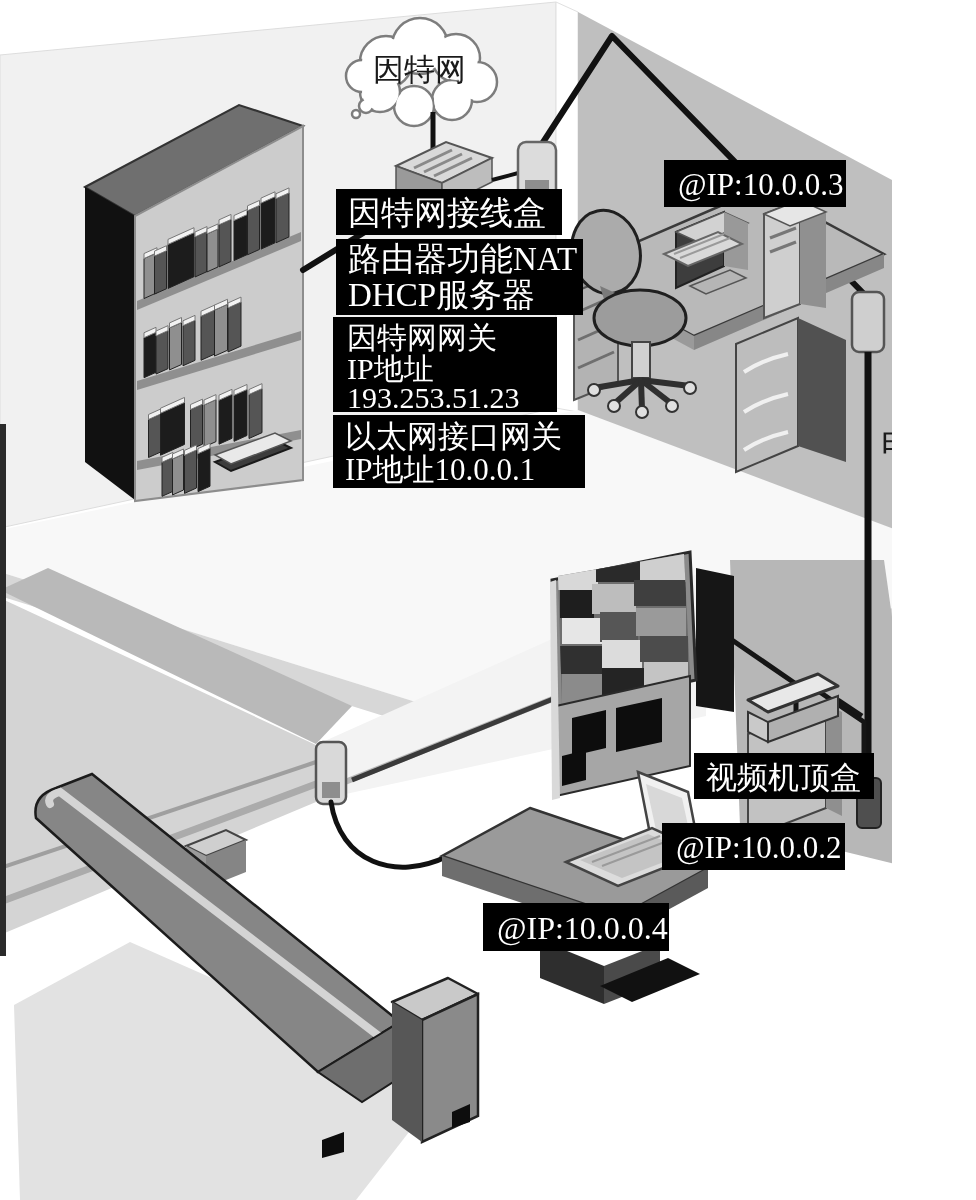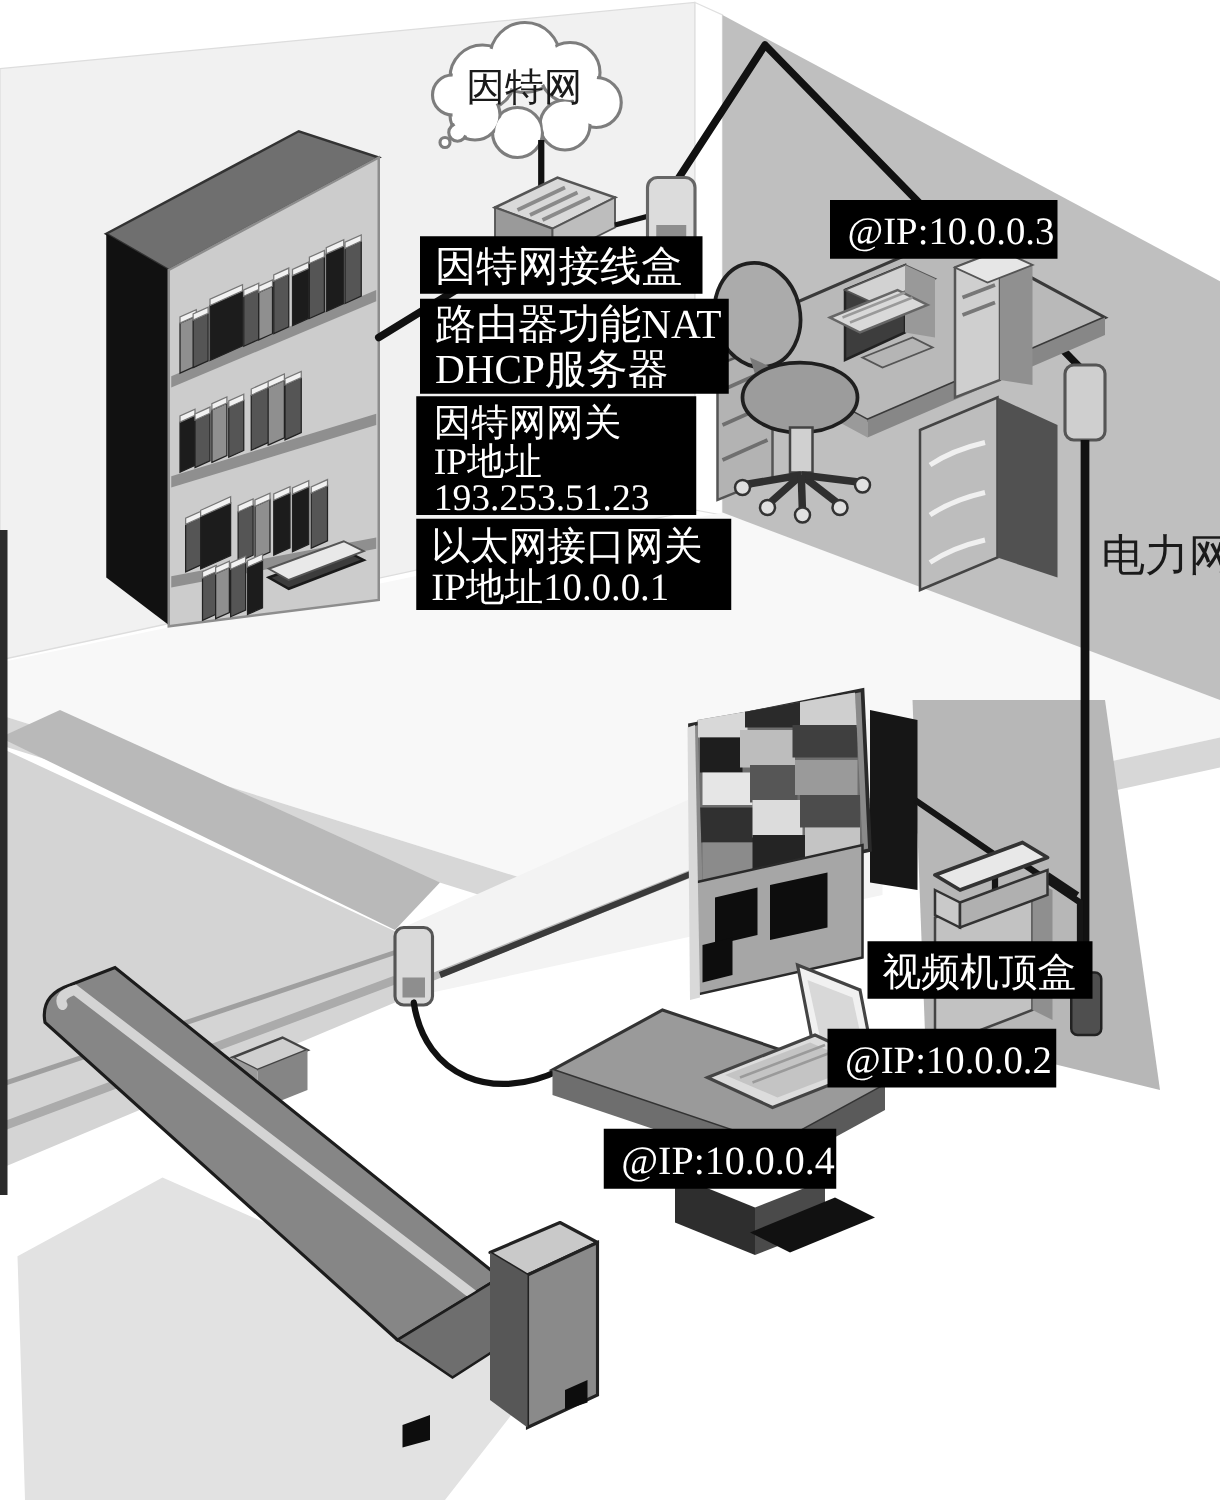--- a/index.html
+++ b/index.html
@@ -1,16 +1,16 @@
 <!DOCTYPE html>
 <html><head>
 <meta charset="utf-8">
 <style>
   html,body{margin:0;padding:0;background:#ffffff;}
-  .stage{position:relative;width:976px;height:1200px;background:#ffffff;overflow:hidden;
+  .stage{position:relative;width:892px;height:1200px;background:#ffffff;overflow:hidden;
          font-family:"Liberation Serif","DejaVu Serif",serif;}
   svg{display:block}
   text{font-family:"Liberation Serif","DejaVu Serif",serif;}
   .lbl{fill:#ffffff;}
 </style>
 </head>
 <body>
 
 <div class="stage">
 <svg width="976" height="1200" viewBox="0 0 976 1200">

